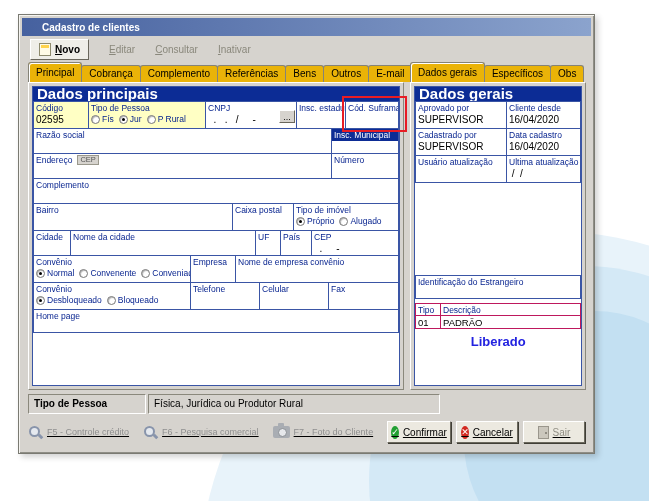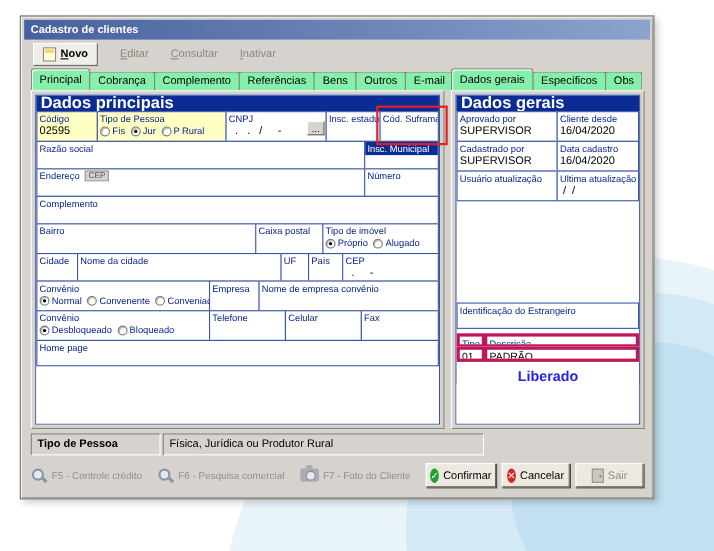--- a/index.html
+++ b/index.html
@@ -12,40 +12,40 @@
   .b2 { width:430px; height:430px; right:-150px; bottom:-195px; background:#d4e9f6; }
   .b3 { width:260px; height:260px; right:-75px; bottom:-70px; background:#c3e0f2; }
 
   
   .window { position:absolute; left:18px; top:14px; width:577px; height:440px;
     background:#d6d3ce; border:1px solid #7a7a72;
     box-shadow: inset 1px 1px 0 #f5f4f0, inset -1px -1px 0 #8f8e86, 3px 3px 6px rgba(0,0,0,.18);
     z-index:2; }
   .titlebar { position:absolute; left:3px; right:3px; top:3px; height:18px;
     background:linear-gradient(90deg,#46619f,#8ba3cd); display:flex; align-items:center; }
-  .title { color:#fff; font-size:10px; font-weight:bold; padding-left:6px; }
+  .title { color:#fff; font-size:10px; font-weight:bold; padding-left:20px; }
 
   .toolbar { position:absolute; left:3px; right:3px; top:21px; height:26px;
     display:flex; align-items:center; gap:20px; padding-left:8px; }
   .novo-btn { display:flex; align-items:center; gap:4px; height:21px; padding:0 8px;
     background:#efeee8; border:1px solid; border-color:#fff #6a675c #6a675c #fff;
     font-family:inherit; font-size:10px; font-weight:bold; cursor:pointer; }
   .new-ic { width:12px; height:13px; background:#fffbe6; border:1px solid #8e8b6e; position:relative; display:inline-block; }
   .new-ic::after { content:""; position:absolute; left:1px; top:1px; right:1px; height:3px; background:#ffd34d; }
   .tb-item { font-size:10px; color:#8a887c; }
   .tb-txt { display:inline-block; }
   .tb-txt::first-letter { text-decoration:underline; }
 
   
   .tabs-row { position:absolute; left:3px; right:3px; top:47px; height:20px;
     display:flex; align-items:flex-end; padding-left:6px; z-index:3; }
   .strip { display:flex; align-items:flex-end; }
   .strip-left { width:382px; }
   .tab { height:17px; padding:2px 7px 0; font-size:10px; color:#000;
-    background:#86efac; border:1px solid #858377; border-bottom:none;
+    background:#eab308; border:1px solid #858377; border-bottom:none;
     border-radius:3px 3px 0 0; margin-right:-1px; white-space:nowrap; cursor:pointer; }
   .tab.active { height:20px; padding-top:4px; box-shadow:inset 1px 1px 0 #fff; position:relative; z-index:4; }
 
   
   .content { position:absolute; left:9px; right:9px; top:67px; bottom:63px; display:flex; gap:6px; }
   .panel { border:1px solid; border-color:#fff #8a887c #8a887c #fff; background:#d6d3ce; padding:3px; }
   .left-panel { width:376px; }
   .right-panel { flex:1; }
 
   .group { height:100%; background:#fff; border:1px solid #3a55a5; display:flex; flex-direction:column; overflow:visible; }
@@ -86,36 +86,36 @@
 
   .red-ring { position:absolute; left:-4px; top:-6px; right:-9px; bottom:-4px;
     border:2px solid #e81c24; z-index:6; pointer-events:none; }
 
   .gfill { flex:1 1 auto; background:#fff; }
 
   
   .ident { margin-top:92px; height:24px; width:100%; }
   .trow { display:flex; flex:0 0 auto; margin-top:-1px; }
   .trow.first { margin-top:4px; }
-  .tc { border:3px solid #be185d; background:#fff; overflow:hidden; white-space:nowrap; }
+  .tc { border:1px solid #be185d; background:#fff; overflow:hidden; white-space:nowrap; }
   .tc + .tc { margin-left:-1px; }
   .tc.hd { font-size:8.5px; color:#001e8c; line-height:12px; height:13px; padding:0 2px; }
   .tc.vl { font-size:9.5px; color:#000; line-height:13px; height:14px; padding:0 2px; }
   .tcw { width:26px; }
   .liberado { margin-top:5px; text-align:center; color:#2222e0; font-size:13px; font-weight:bold; }
 
   
   .statusbar { position:absolute; left:9px; bottom:39px; height:20px; display:flex; }
   .scell { background:#d6d3ce; border:1px solid; border-color:#8a887c #fff #fff #8a887c;
     font-size:10px; line-height:18px; padding:0 5px; overflow:hidden; white-space:nowrap; }
   .s1 { width:118px; font-weight:bold; }
   .s2 { width:292px; margin-left:2px; }
 
   
-  .footer { position:absolute; left:9px; right:9px; bottom:8px; height:26px; display:flex; align-items:center; }
+  .footer { position:absolute; left:9px; right:9px; bottom:8px; height:26px; display:flex; align-items:center;text-decoration:underline; }
   .fitem { display:inline-flex; align-items:center; gap:4px; margin-right:14px; cursor:pointer; }
   .ftxt { font-size:9px; color:#8f8f8f; white-space:nowrap; }
   .mag { width:15px; height:15px; display:inline-block; position:relative; opacity:.85; }
   .mag::before { content:""; position:absolute; left:1px; top:1px; width:7px; height:7px;
     border:2px solid #7b8aa6; border-radius:50%; background:#e8edf5; }
   .mag::after { content:""; position:absolute; left:10px; top:10px; width:5px; height:3px;
     background:#7b8aa6; transform:rotate(45deg); }
   .cam { width:17px; height:12px; display:inline-block; position:relative; background:#a9adb3; border-radius:2px; }
   .cam::before { content:""; position:absolute; top:-3px; left:5px; width:6px; height:4px; background:#a9adb3; border-radius:1px; }
   .cam::after { content:""; position:absolute; top:2px; left:5px; width:7px; height:7px;

